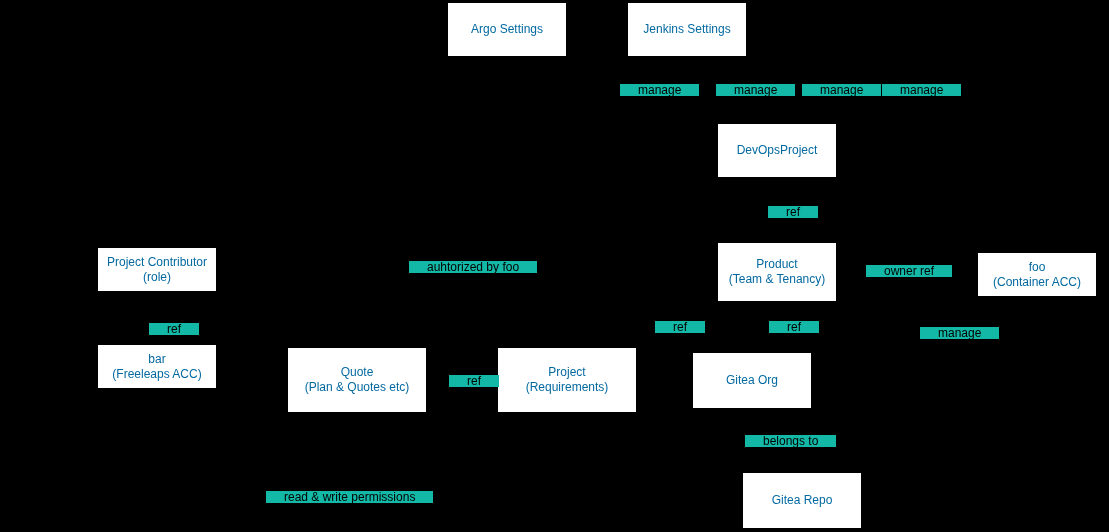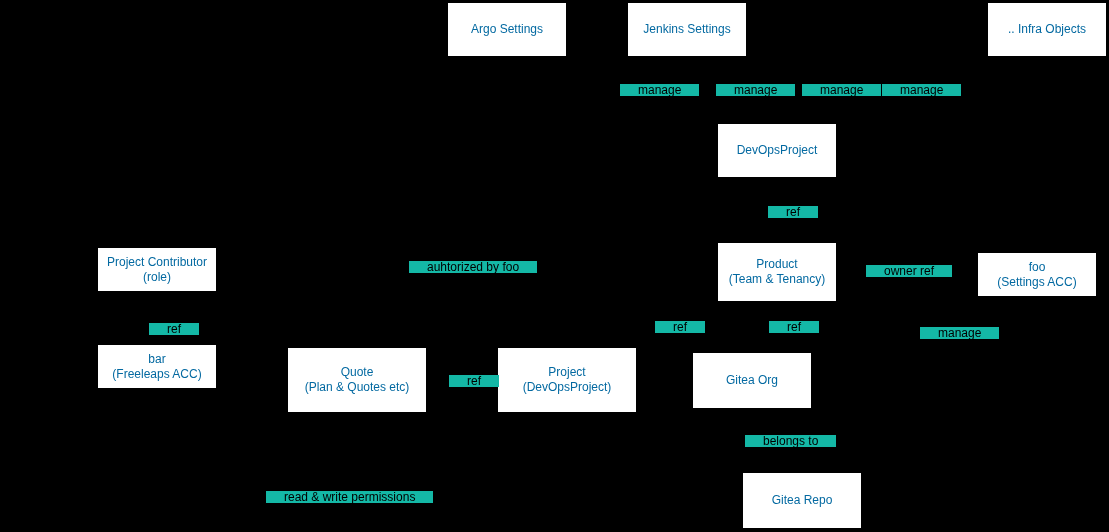--- a/index.html
+++ b/index.html
@@ -43,41 +43,40 @@
 </head>
 <body>
 
 <div id="canvas">
 
   <div class="node" style="left:447px; top:2px; width:120px; height:55px;">Argo Settings</div>
 
   <div class="node" style="left:627px; top:2px; width:120px; height:55px;">Jenkins Settings</div>
 
 
-  <div class="node" style="left:987px; top:2px; width:120px; height:55px;">.. Infra Objects</div>
 
   <div class="node" style="left:717px; top:123px; width:120px; height:55px;">DevOpsProject</div>
 
   <div class="node" style="left:97px; top:247px; width:120px; height:45px;">Project Contributor
 (role)</div>
 
   <div class="node" style="left:717px; top:242px; width:120px; height:60px;">Product
 (Team &amp; Tenancy)</div>
 
   <div class="node" style="left:977px; top:252px; width:120px; height:45px;">foo
-(Settings ACC)</div>
+(Container ACC)</div>
 
   <div class="node" style="left:97px; top:344px; width:120px; height:45px;">bar
 (Freeleaps ACC)</div>
 
   <div class="node" style="left:287px; top:347px; width:140px; height:66px;">Quote
 (Plan &amp; Quotes etc)</div>
 
   <div class="node" style="left:497px; top:347px; width:140px; height:66px;">Project
-(DevOpsProject)</div>
+(Requirements)</div>
 
   <div class="node" style="left:692px; top:352px; width:120px; height:57px;">Gitea Org</div>
 
   <div class="node" style="left:742px; top:472px; width:120px; height:57px;">Gitea Repo</div>
 
   <div class="edge-label" style="left:620px; top:84px;">manage</div>
 
   <div class="edge-label" style="left:716px; top:84px;">manage</div>
 
   <div class="edge-label" style="left:802px; top:84px;">manage</div>

